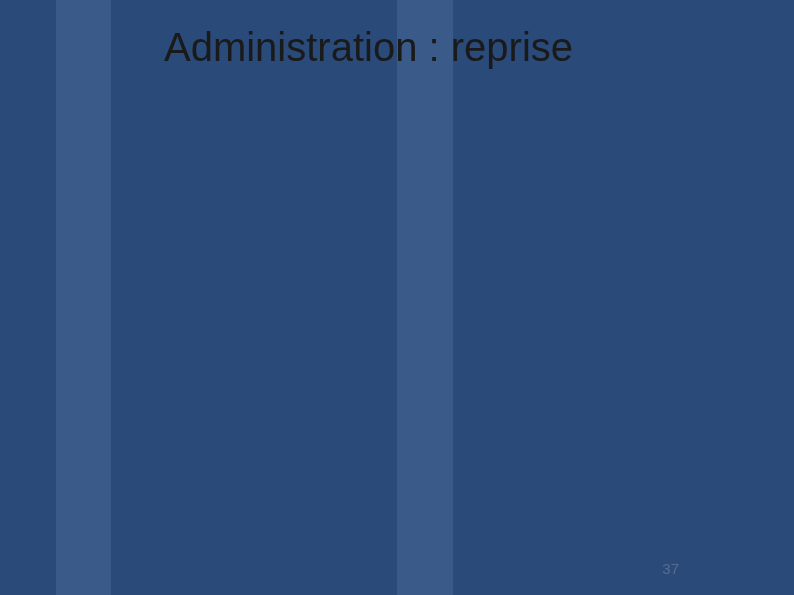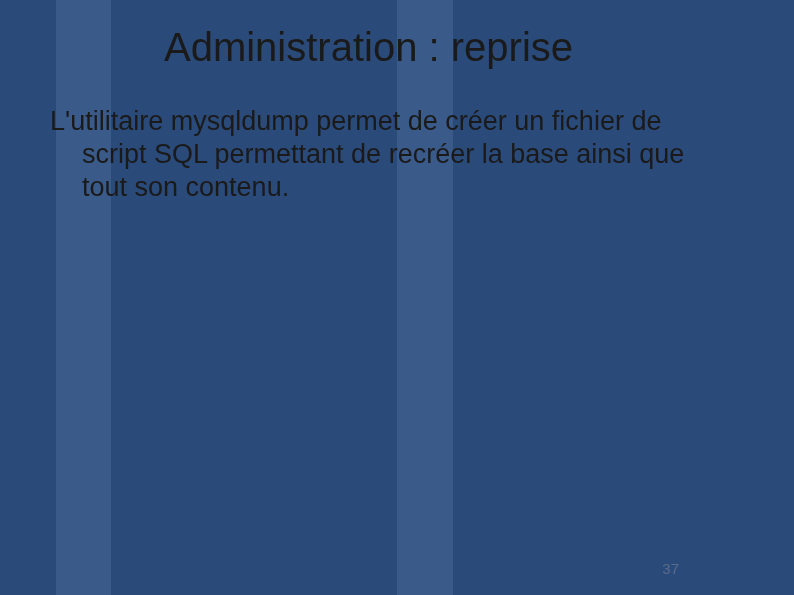--- a/index.html
+++ b/index.html
@@ -46,16 +46,15 @@
     color: #5a6a8a;
     margin-top: 45px;
   }
 </style>
 </head>
 <body>
 
 <div class="slide">
   <h1 class="title">Administration : reprise</h1>
   <div class="body-text">
-    <p class="para">L'utilitaire mysqldump permet de créer un fichier de script SQL permettant de recréer la base ainsi que tout son contenu.</p>
   </div>
   <div class="page-number">37</div>
 </div>
 
 </body></html>

